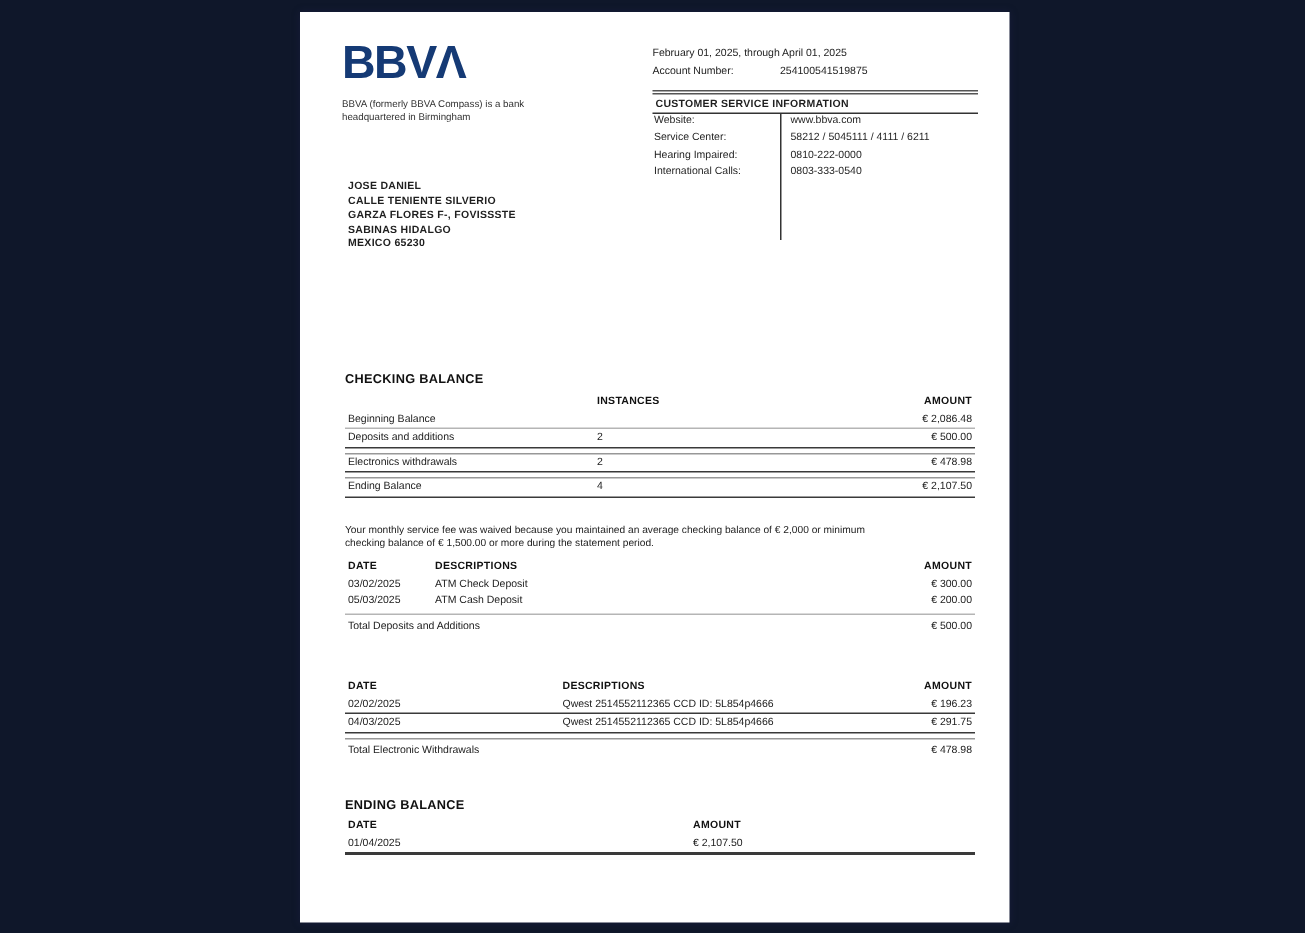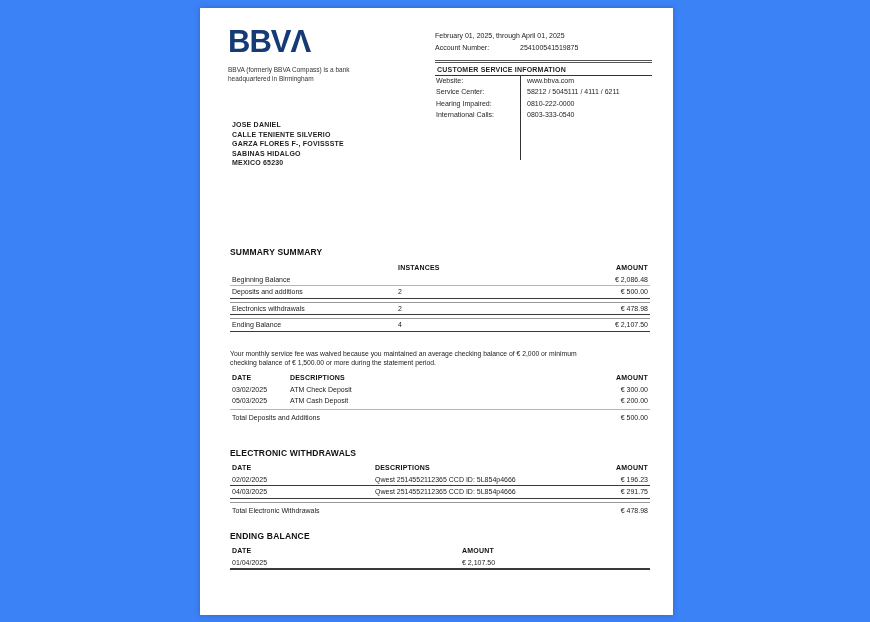--- a/index.html
+++ b/index.html
@@ -1,16 +1,16 @@
 <!DOCTYPE html>
 <html><head>
 <meta charset="utf-8">
 <style>
   html,body{margin:0;padding:0;}
-  .canvas{position:relative;width:870px;height:622px;background:#3b82f6;overflow:hidden;
+  .canvas{position:relative;width:870px;height:622px;background:#0f172a;overflow:hidden;
           font-family:"Liberation Sans",sans-serif;color:#1f1f1f;}
   .page{position:absolute;left:200px;top:8px;width:473px;height:607px;background:#ffffff;
         box-shadow:0 0 5px rgba(40,40,90,.35);}
   .abs{position:absolute;}
 
   
   .logo{left:28px;top:18px;font-size:31px;font-weight:bold;letter-spacing:-1px;line-height:1;}
   .tagline{left:28px;top:58px;font-size:6.5px;line-height:8.5px;color:#333;}
 
   
@@ -100,21 +100,21 @@
 
     <div class="abs addr">
       <div>JOSE DANIEL</div>
       <div>CALLE TENIENTE SILVERIO</div>
       <div>GARZA FLORES F-, FOVISSSTE</div>
       <div>SABINAS HIDALGO</div>
       <div>MEXICO 65230</div>
     </div>
 
     <div class="abs summary">
-      <div class="sect-title">SUMMARY SUMMARY</div>
+      <div class="sect-title">CHECKING BALANCE</div>
       <div class="trow thead">
         <span class="c-inst">INSTANCES</span>
         <span class="c-amt">AMOUNT</span>
       </div>
       <div class="trow">
         <span class="c-label">Beginning Balance</span>
         <span class="c-inst"></span>
         <span class="c-amt">€ 2,086.48</span>
       </div>
       <div class="rule-light"></div>
@@ -161,21 +161,20 @@
         <span class="c-amt">€ 200.00</span>
       </div>
       <div class="rule-light" style="margin-top:2px;"></div>
       <div class="trow total-row">
         <span class="c-label">Total Deposits and Additions</span>
         <span class="c-amt">€ 500.00</span>
       </div>
     </div>
 
     <div class="abs withdrawals wd">
-      <div class="sect-title">ELECTRONIC WITHDRAWALS</div>
       <div class="sect-gap"></div>
       <div class="trow thead">
         <span class="c-date">DATE</span>
         <span class="c-desc">DESCRIPTIONS</span>
         <span class="c-amt">AMOUNT</span>
       </div>
       <div class="trow">
         <span class="c-date">02/02/2025</span>
         <span class="c-desc">Qwest 2514552112365 CCD ID: 5L854p4666</span>
         <span class="c-amt">€ 196.23</span>

